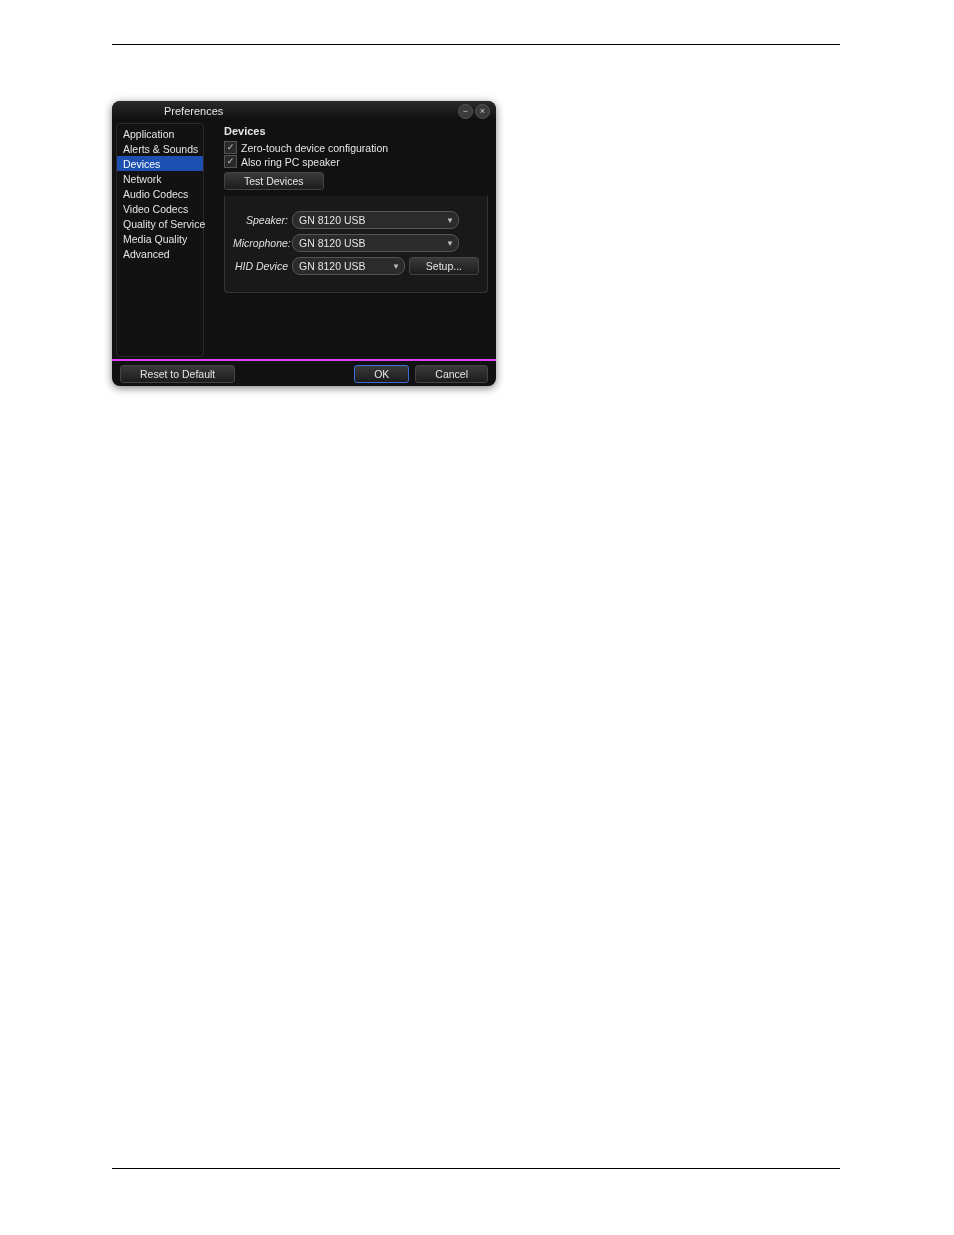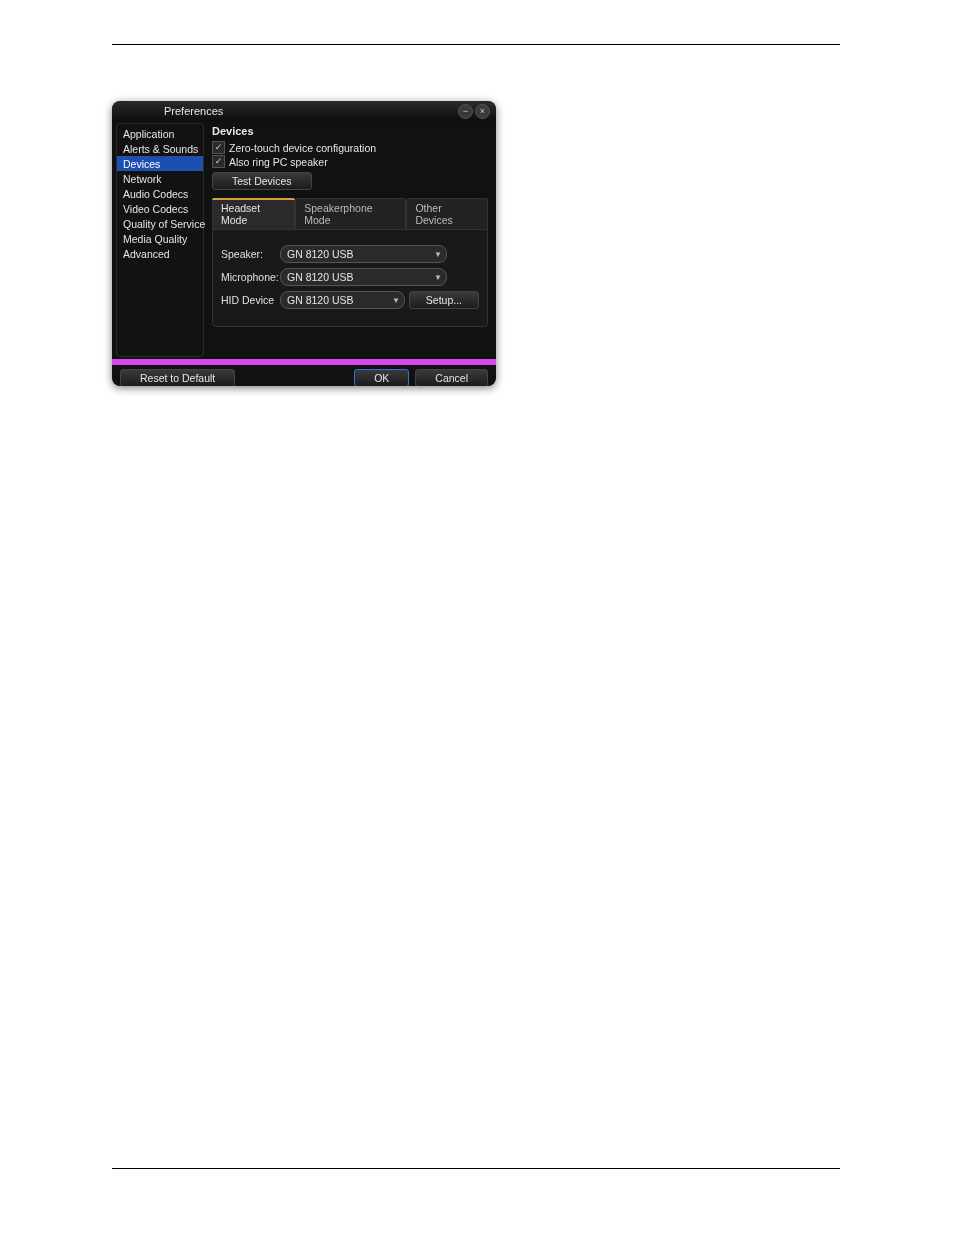--- a/index.html
+++ b/index.html
@@ -54,20 +54,21 @@
     border: 1px solid #555;
     border-radius: 50%;
     display: flex; align-items: center; justify-content: center;
     color: #ccc; font-size: 9px; line-height: 1;
     cursor: pointer;
   }
 
   .dialog-body {
     display: flex;
     height: 238px;
+    gap: 12px;
   }
   .sidebar {
     width: 86px;
     background: #121212;
     border: 1px solid #2a2a2a;
     border-radius: 4px;
     margin: 2px 0 2px 4px;
     padding: 2px 0;
   }
   .sidebar .item {
@@ -160,22 +161,24 @@
     border-radius: 0 0 4px 4px;
   }
   .field-row {
     display: flex;
     align-items: center;
     gap: 4px;
     margin: 5px 0;
   }
   .field-row label {
     width: 55px;
+    text-align: right;
     color: #e0e0e0;
     font-size: 10.5px;
+    font-style: italic;
   }
   .dropdown {
     flex: 1;
     height: 16px;
     background: #2b2b2b;
     border: 1px solid #555;
     border-radius: 8px;
     display: flex;
     align-items: center;
     justify-content: space-between;
@@ -185,21 +188,21 @@
     cursor: pointer;
     max-width: 155px;
   }
   .dropdown .arrow {
     font-size: 8px;
     color: #bbb;
   }
 
   .footer {
     height: 25px;
-    border-top: 6px solid #d946ef;
+    border-top: 2px solid #d946ef;
     display: flex;
     align-items: center;
     padding: 0 8px;
     justify-content: space-between;
   }
   .footer .right { display: flex; gap: 6px; }
 </style>
 </head>
 <body>
 
@@ -234,25 +237,20 @@
         <div class="checkbox">✓</div>
         <span>Zero-touch device configuration</span>
       </div>
       <div class="check-row">
         <div class="checkbox">✓</div>
         <span>Also ring PC speaker</span>
       </div>
 
       <div class="btn test-btn">Test Devices</div>
 
-      <div class="tabs">
-        <div class="tab active">Headset Mode</div>
-        <div class="tab">Speakerphone Mode</div>
-        <div class="tab">Other Devices</div>
-      </div>
 
       <div class="tab-content">
         <div class="field-row">
           <label>Speaker:</label>
           <div class="dropdown">
             <span>GN 8120 USB</span>
             <span class="arrow">▼</span>
           </div>
         </div>
         <div class="field-row">

